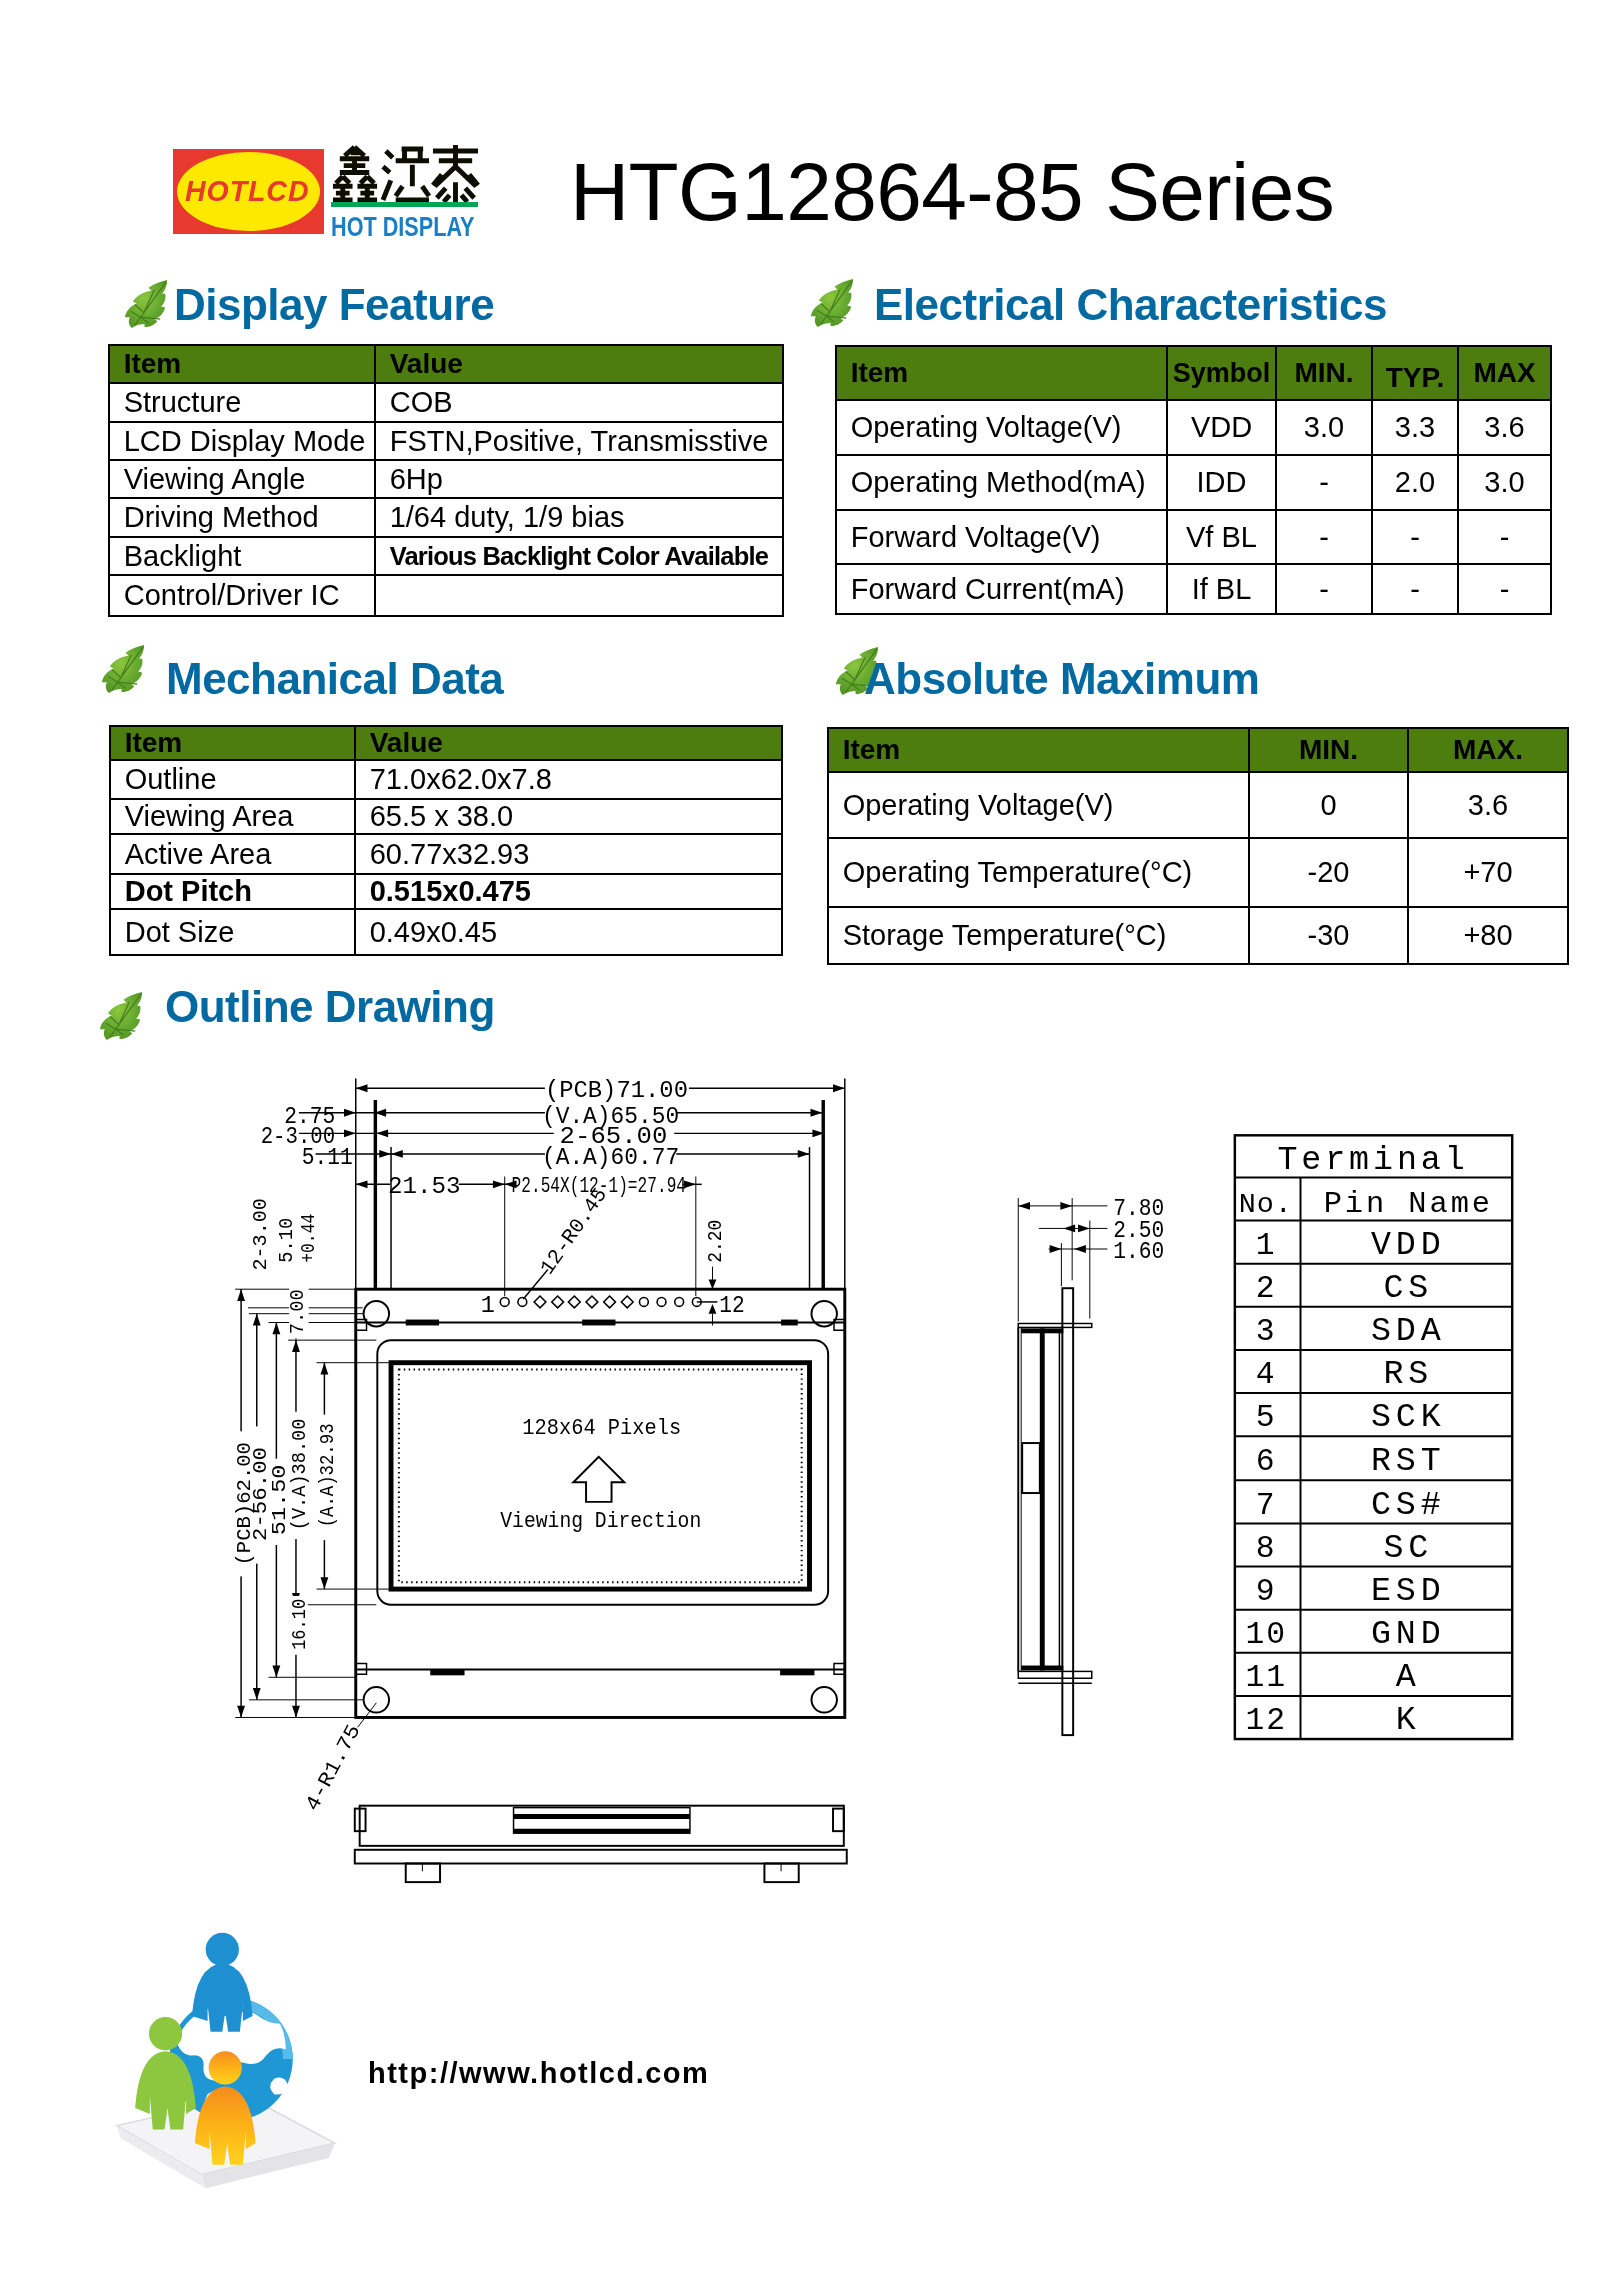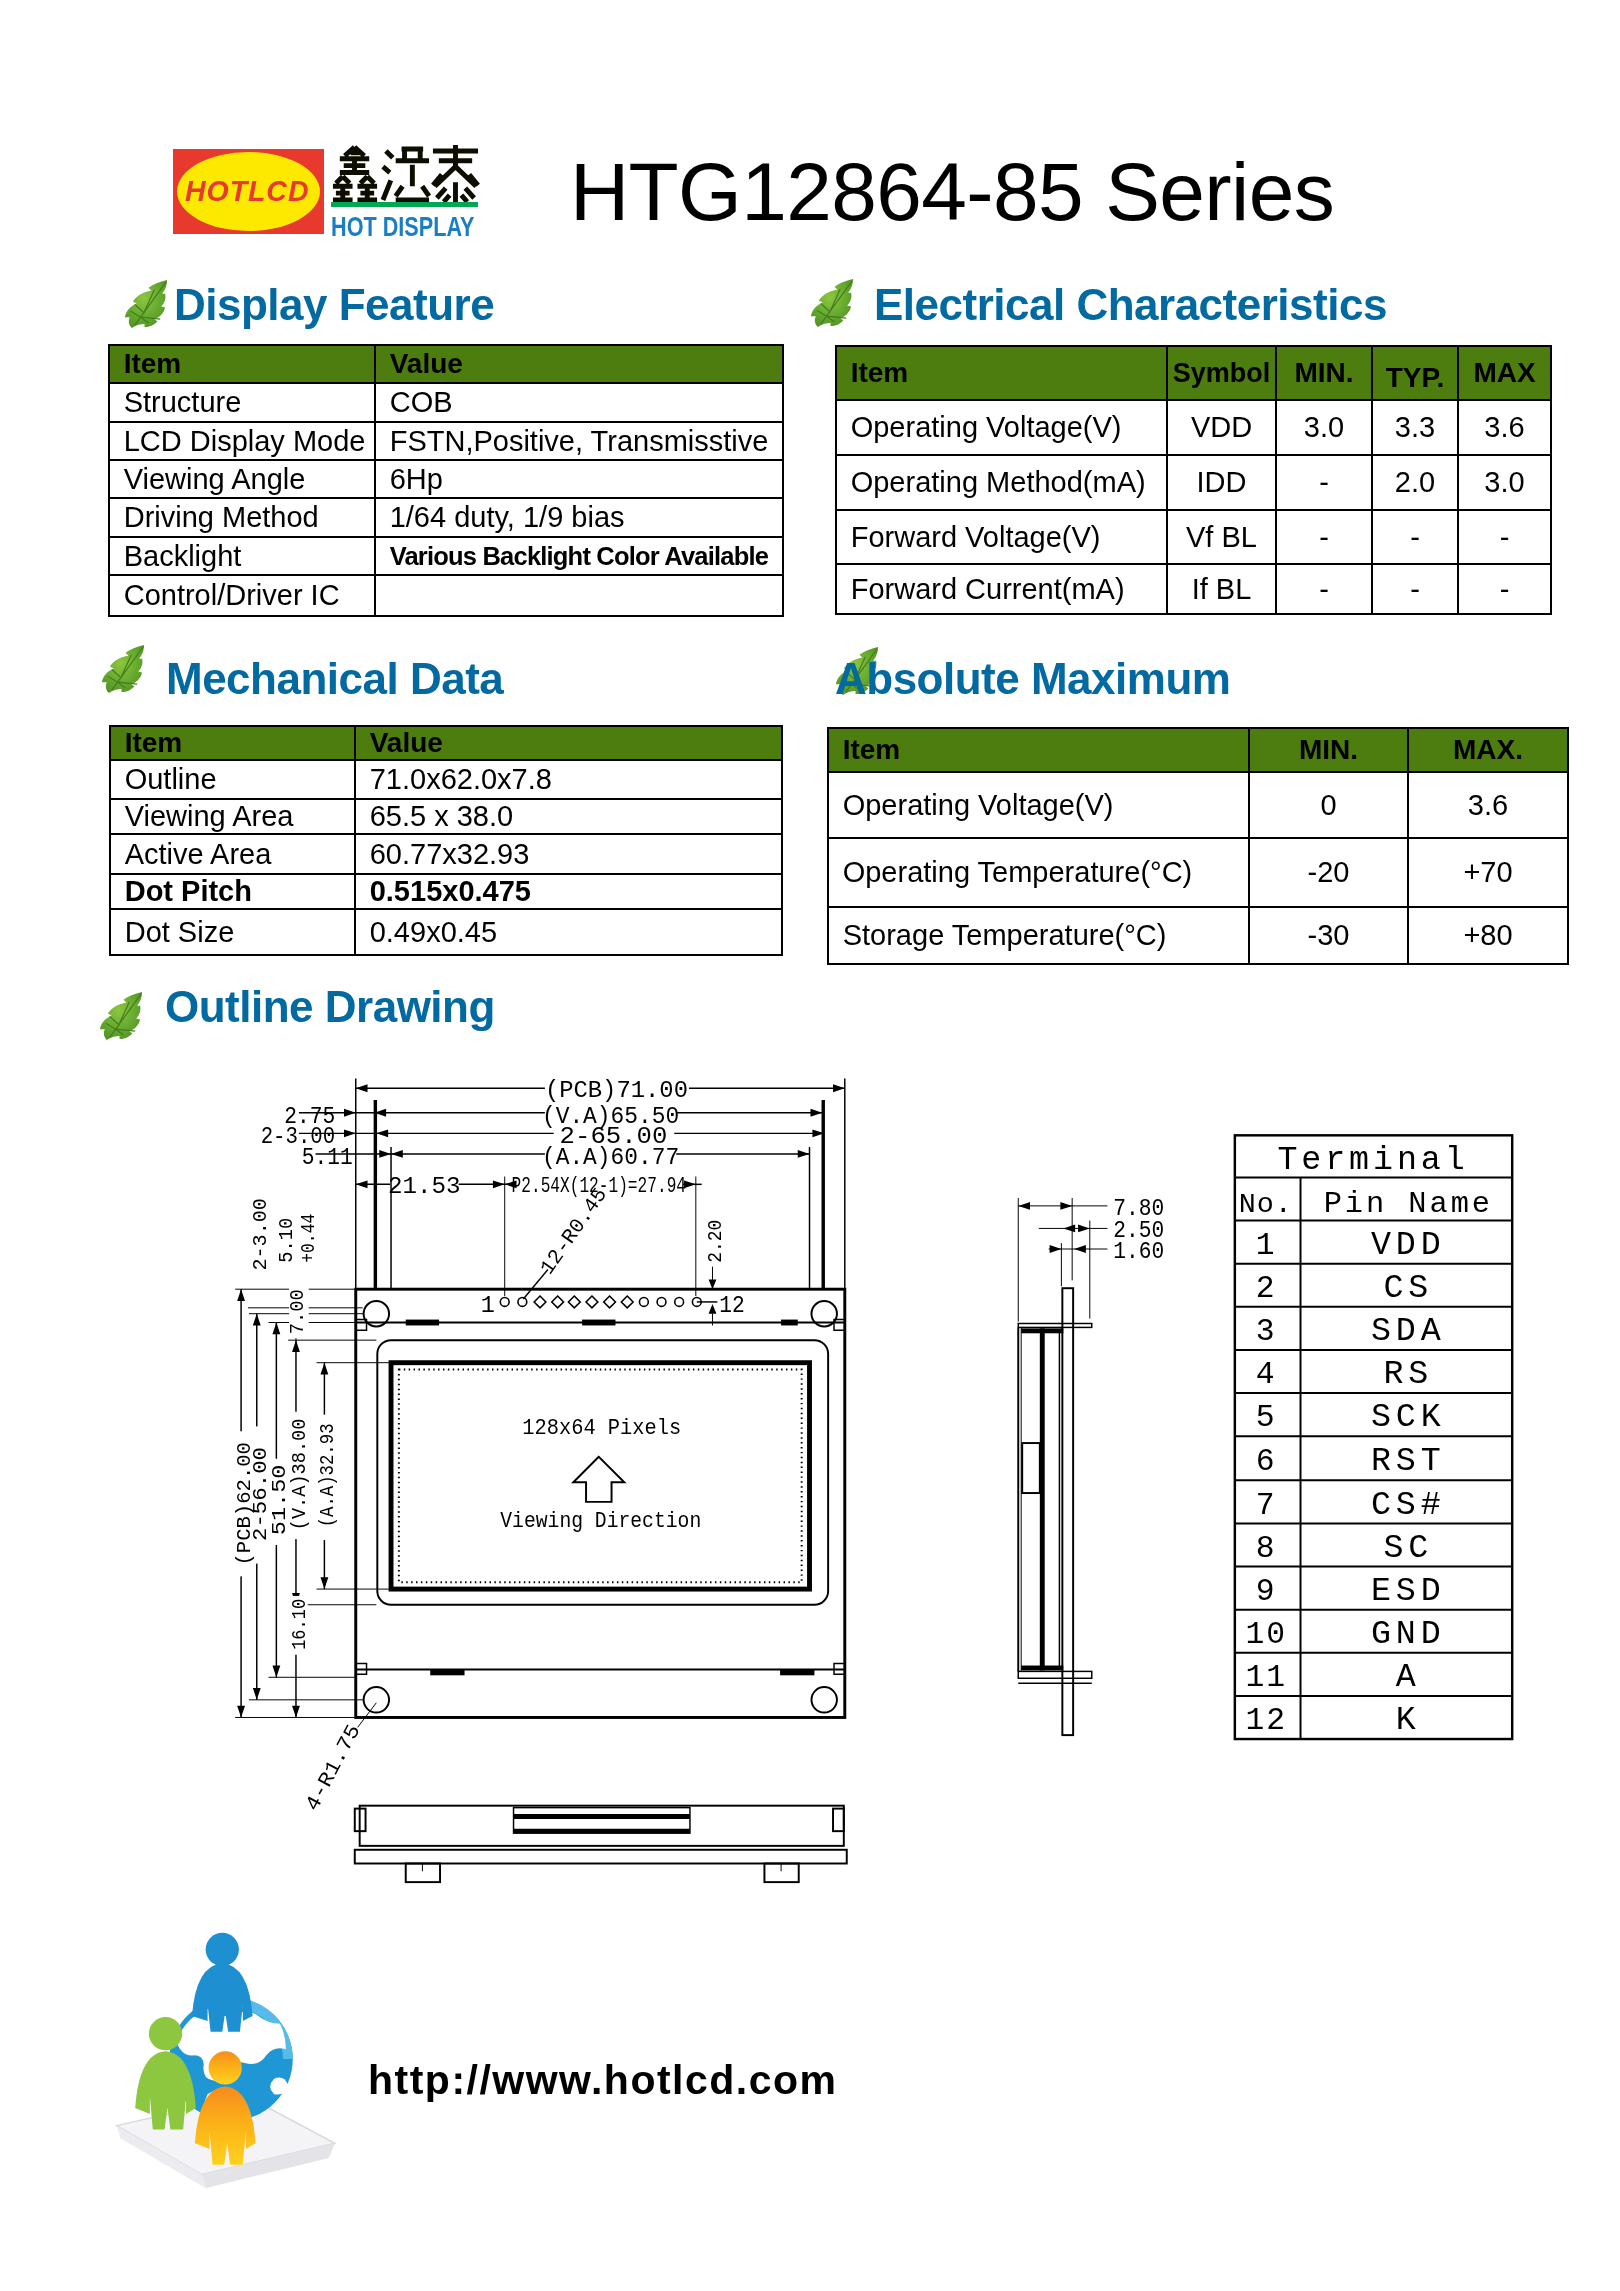--- a/index.html
+++ b/index.html
@@ -139,21 +139,21 @@
 <svg class="abs" style="left:100px;top:643px;" width="47" height="51" viewBox="0 0 48 52">
       <use href="#leaf"></use>
     </svg>
 
 <div class="hd" style="left:166px;top:654px;">Mechanical Data</div>
 
 <svg class="abs" style="left:834px;top:645px;" width="47" height="51" viewBox="0 0 48 52">
       <use href="#leaf"></use>
     </svg>
 
-<div class="hd" style="left:835px;top:654px;">Absolute Maximum</div>
+<div class="hd" style="left:864px;top:654px;">Absolute Maximum</div>
 
 <table class="dt" style="left:109px;top:725px;width:674px;">
 <colgroup>
         <col style="width:245px">
         <col>
       </colgroup>
 <tbody>
         <tr style="height:34px;">
           <td class="hdr">Item</td>
           <td class="hdr">Value</td>
@@ -528,21 +528,21 @@
             <text x="1437" y="1764">K</text>
 </g>
 </g>
 </g>
 </svg>
 
 <svg class="abs" style="left:98px;top:1916px;" width="274" height="294" viewBox="0 0 280 300">
       <use href="#globe"></use>
     </svg>
 
-<div class="abs" style="left:368px;top:2057px;font-size:41px;font-weight:bold;letter-spacing:1.5px;white-space:nowrap;">http://www.hotlcd.com</div>
+<div class="abs" style="left:368px;top:2057px;font-size:29px;font-weight:bold;letter-spacing:1.5px;white-space:nowrap;">http://www.hotlcd.com</div>
 
 <svg width="0" height="0" style="position:absolute;">
 <defs>
 <g id="leaf">
 <radialGradient id="lg" cx="45%" cy="38%" r="75%">
 <stop offset="0" stop-color="#8dc63f"></stop>
             <stop offset="0.55" stop-color="#64a82e"></stop>
             <stop offset="1" stop-color="#4d8b22"></stop>
 </radialGradient>
 <path fill="url(#lg)" d="M45 2 C37 4 31 6 26 10 L29 13 C21 14 14 18 10 24 L14 26 C7 29 3 34 2 40 L7 40 C5 44 6 48 9 51 C14 48 18 47 22 47 L22 50 C27 50 32 48 35 44 L32 42 C38 40 42 35 43 30 L39 29 C43 25 44 20 43 16 L40 16 C44 11 45 6 45 2 Z"></path>

